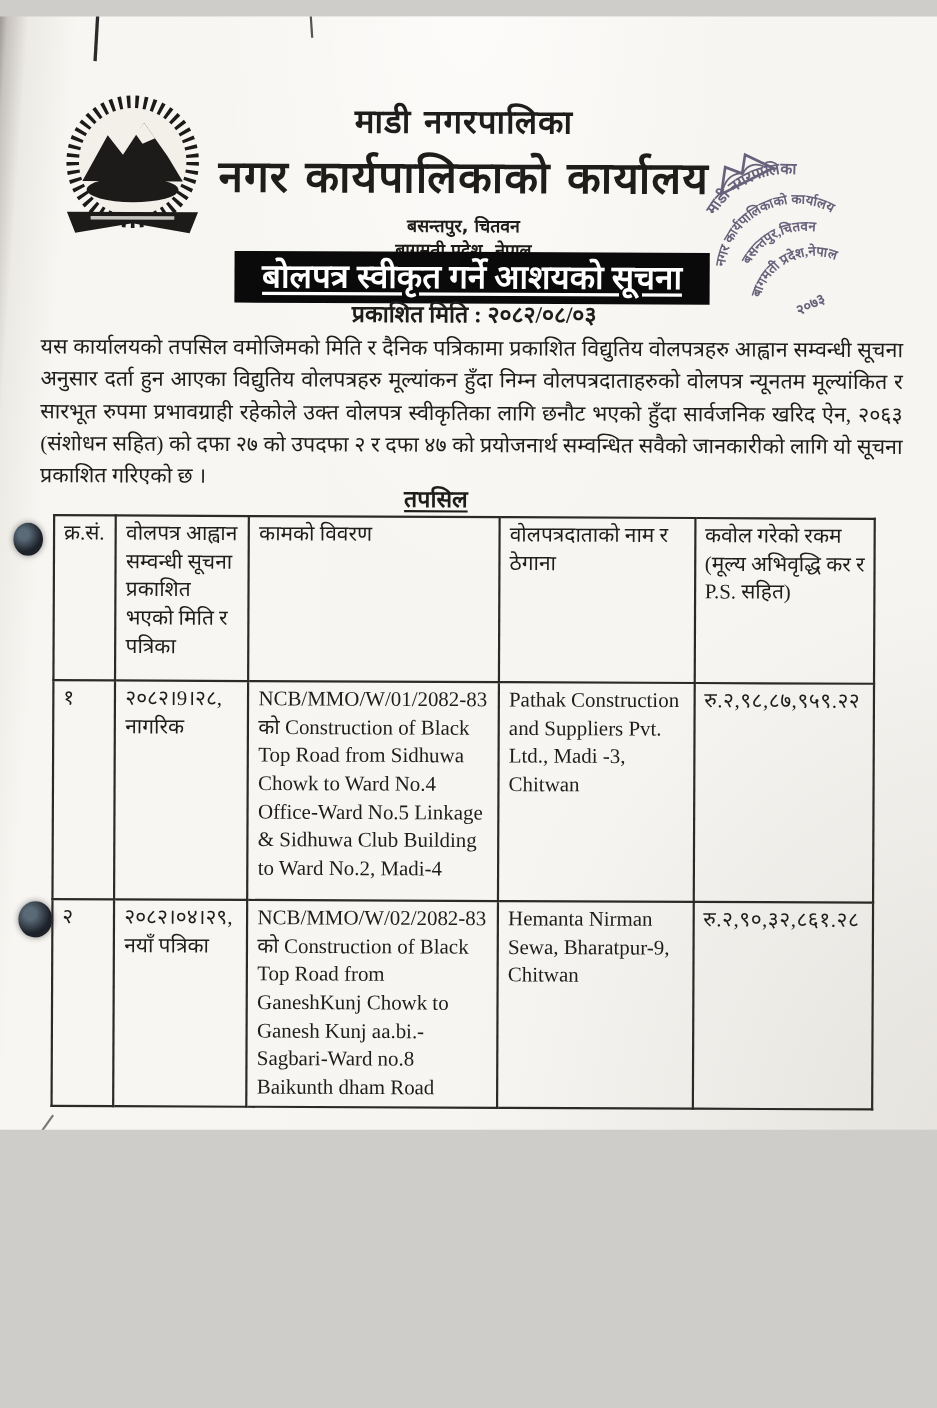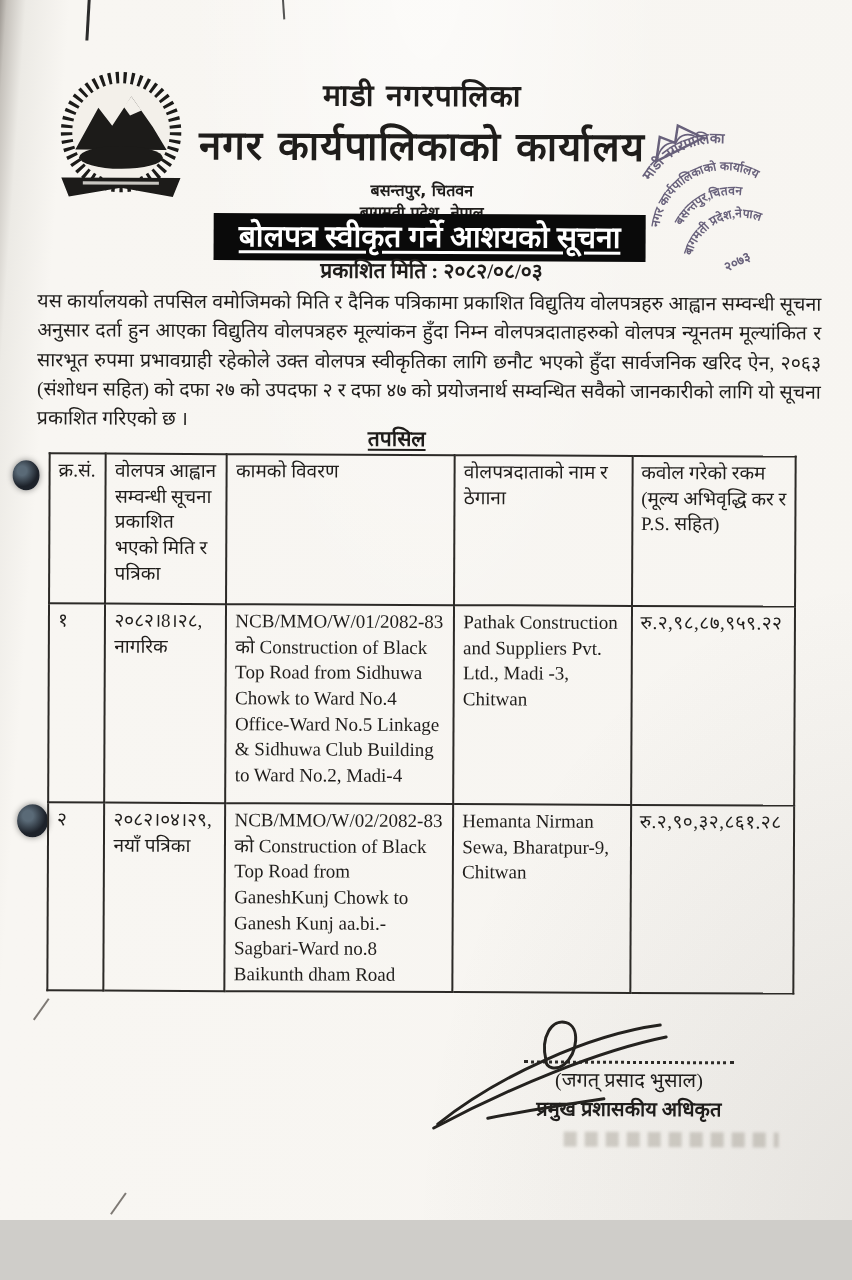--- a/index.html
+++ b/index.html
@@ -1,17 +1,17 @@
 <!DOCTYPE html>
 <html><head>
 <meta charset="utf-8">
 <style>
   html,body { margin:0; padding:0; background:#cfcdc9; }
   .page {
-    position:relative; width:852px; height:1220px; margin:0 auto; overflow:hidden;
+    position:relative; width:852px; height:1012px; margin:15px auto; overflow:hidden;
     background:
       radial-gradient(ellipse at 105% 102%, rgba(60,55,50,0.10), transparent 38%),
       radial-gradient(ellipse at 50% -5%, rgba(255,255,255,0.6), transparent 40%),
       linear-gradient(94deg, #9d9892 0px, #c6c2bc 7px, #eceae5 26px, #f8f6f2 70px, #f7f5f1 100%);
     font-family:"Liberation Serif","DejaVu Serif",serif;
     color:#1f1d1b;
   }
   .content { position:absolute; inset:0; transform:rotate(0.25deg); }
 
   
@@ -136,21 +136,21 @@
         <tbody>
             <tr class="r-head">
           <th>क्र.सं.</th>
           <th>वोलपत्र आह्वान सम्वन्धी सूचना प्रकाशित भएको मिति र पत्रिका</th>
           <th>कामको विवरण</th>
           <th>वोलपत्रदाताको नाम र ठेगाना</th>
           <th>कवोल गरेको रकम (मूल्य अभिवृद्धि कर र P.S. सहित)</th>
         </tr>
         <tr class="r-1">
           <td>१</td>
-          <td>२०८२।8।२८, नागरिक</td>
+          <td>२०८२।9।२८, नागरिक</td>
           <td>NCB/MMO/W/01/2082-83 को Construction of Black Top Road from Sidhuwa Chowk to Ward No.4 Office-Ward No.5 Linkage &amp; Sidhuwa Club Building to Ward No.2, Madi-4</td>
           <td>Pathak Construction and Suppliers Pvt. Ltd., Madi -3, Chitwan</td>
           <td class="amount">रु.२,९८,८७,९५९.२२</td>
         </tr>
         <tr class="r-2">
           <td>२</td>
           <td>२०८२।०४।२९, नयाँ पत्रिका</td>
           <td>NCB/MMO/W/02/2082-83 को Construction of Black Top Road from GaneshKunj Chowk to Ganesh Kunj aa.bi.- Sagbari-Ward no.8 Baikunth dham Road</td>
           <td>Hemanta Nirman Sewa, Bharatpur-9, Chitwan</td>
           <td class="amount">रु.२,९०,३२,८६१.२८</td>

